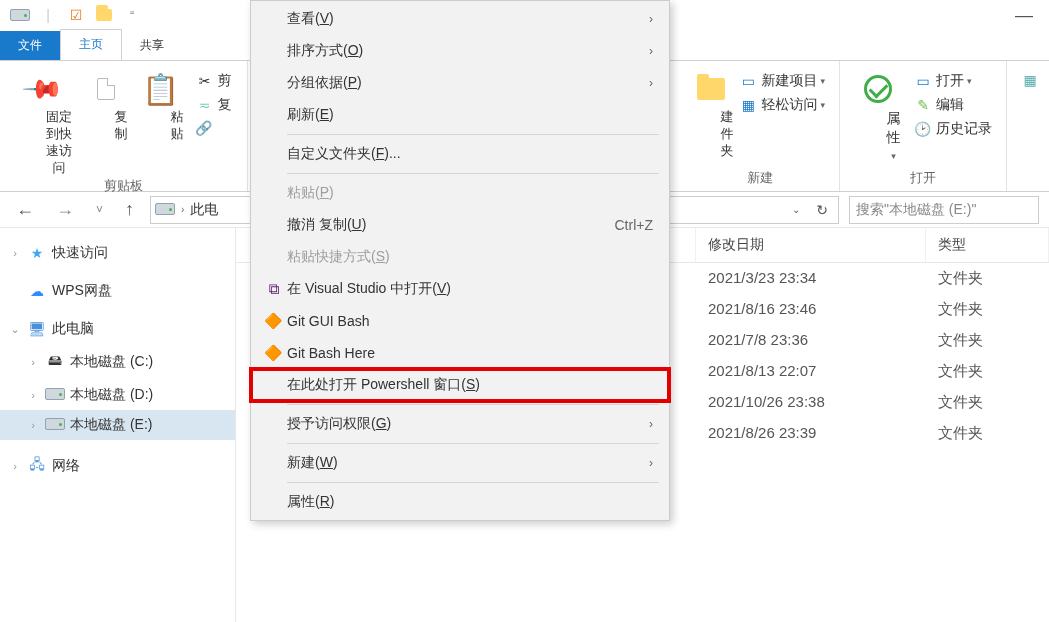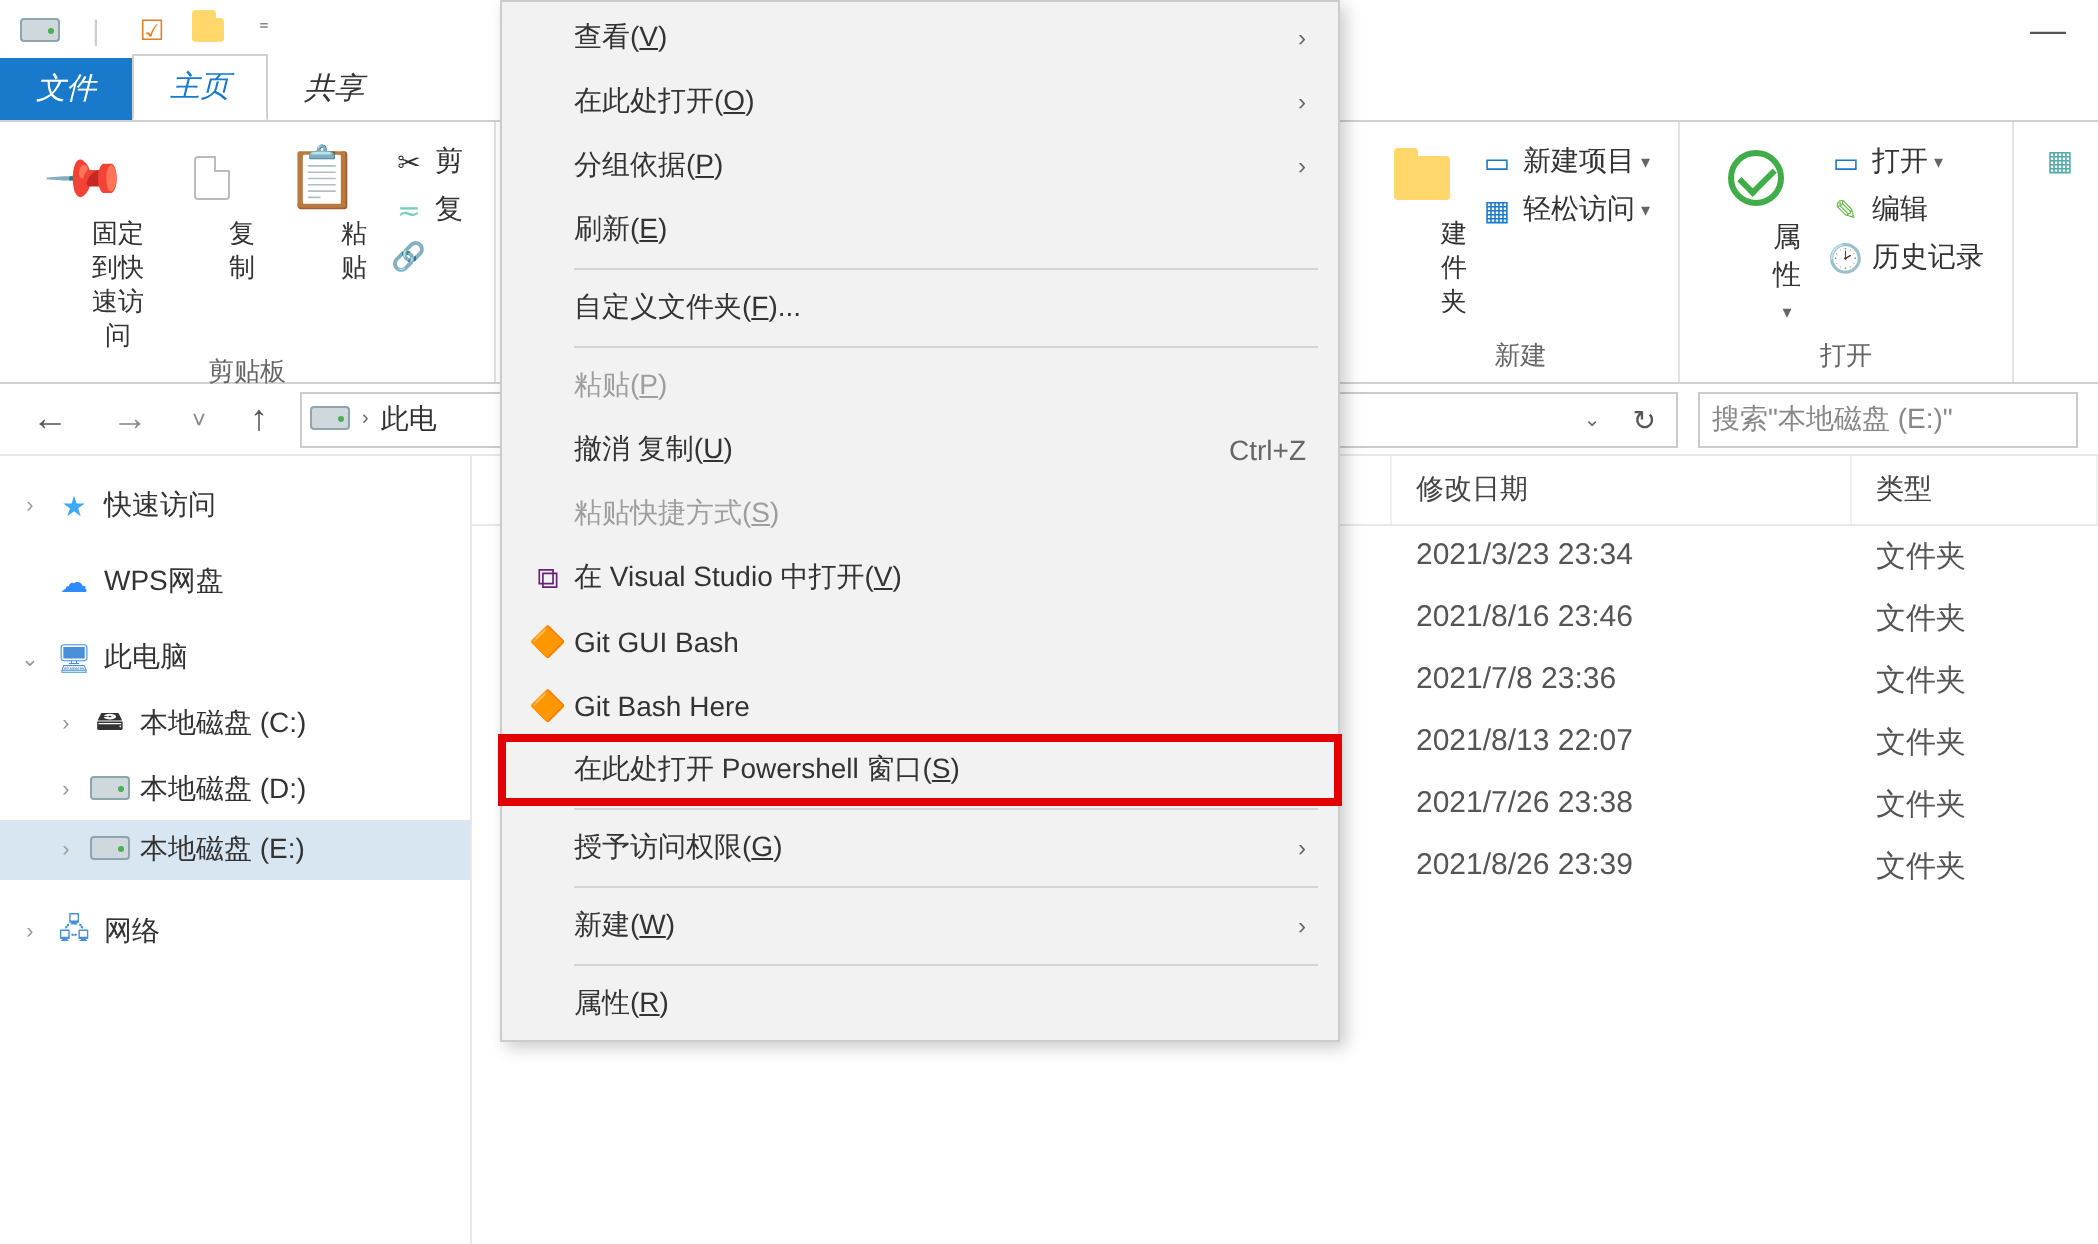--- a/index.html
+++ b/index.html
@@ -6,21 +6,21 @@
 body { background: #fff; width: 1049px; height: 622px; overflow: hidden; position: relative; color: #333; }
 
 
 .titlebar { height: 30px; display: flex; align-items: center; padding: 0 6px; background: #fff; }
 .titlebar .ticon { width: 20px; height: 20px; margin: 0 4px; display: flex; align-items: center; justify-content: center; font-size: 14px; }
 .titlebar .spacer { flex: 1; }
 .titlebar .min { font-size: 18px; color: #555; padding: 2px 10px; }
 
 
 .tabsrow { height: 30px; display: flex; align-items: flex-end; background: #fff; }
-.tab { padding: 6px 18px; font-size: 15px; position: relative; font-style: italic; }
+.tab { padding: 6px 18px; font-size: 12px; position: relative; }
 .tab.file { background: #1979ca; color: #fff; }
 .tab.active { border-top: 1px solid #d0d0d0; border-left: 1px solid #d0d0d0; border-right: 1px solid #d0d0d0; border-bottom: 2px solid #fff; margin-bottom: -1px; color: #1979ca; }
 
 
 .ribbon { height: 132px; border-top: 1px solid #d0d0d0; border-bottom: 1px solid #d0d0d0; background: #fff; display: flex; position: relative; }
 .rgroup { border-right: 1px solid #e3e3e3; display: flex; flex-direction: column; align-items: center; padding: 4px 8px 2px; }
 .rgroup .body { flex: 1; display: flex; align-items: flex-start; }
 .rgroup .glabel { font-size: 13px; color: #666; padding-bottom: 2px; font-family: Liberation Serif, serif; }
 .bigbtn { display: flex; flex-direction: column; align-items: center; justify-content: flex-start; width: 64px; text-align: center; padding-top: 4px; margin: 0 2px; cursor: default; }
 .bigbtn .ic { height: 40px; display: flex; align-items: center; justify-content: center; font-size: 30px; }
@@ -280,41 +280,41 @@
           <div class="col" style="width:230px">2021/7/8 23:36</div>
           <div class="col" style="flex:1">文件夹</div>
         </div>
         <div class="frow">
           <div class="col" style="width:460px">&nbsp;</div>
           <div class="col" style="width:230px">2021/8/13 22:07</div>
           <div class="col" style="flex:1">文件夹</div>
         </div>
         <div class="frow">
           <div class="col" style="width:460px">&nbsp;</div>
-          <div class="col" style="width:230px">2021/7/26 23:38</div>
+          <div class="col" style="width:230px">2021/10/26 23:38</div>
           <div class="col" style="flex:1">文件夹</div>
         </div>
         <div class="frow">
           <div class="col" style="width:460px">&nbsp;</div>
           <div class="col" style="width:230px">2021/8/26 23:39</div>
           <div class="col" style="flex:1">文件夹</div>
         </div>
       </div>
   </div>
 </div>
 
 <div class="ctx">
   <div class="citem">
       <span class="cicon"></span>
       <span class="ctxt"><span>查看(</span><span class="ul">V</span><span>)</span></span>
       <span class="carrow">›</span>
     </div>
   <div class="citem">
       <span class="cicon"></span>
-      <span class="ctxt"><span>在此处打开(</span><span class="ul">O</span><span>)</span></span>
+      <span class="ctxt"><span>排序方式(</span><span class="ul">O</span><span>)</span></span>
       <span class="carrow">›</span>
     </div>
   <div class="citem">
       <span class="cicon"></span>
       <span class="ctxt"><span>分组依据(</span><span class="ul">P</span><span>)</span></span>
       <span class="carrow">›</span>
     </div>
   <div class="citem">
       <span class="cicon"></span>
       <span class="ctxt"><span>刷新(</span><span class="ul">E</span><span>)</span></span>

